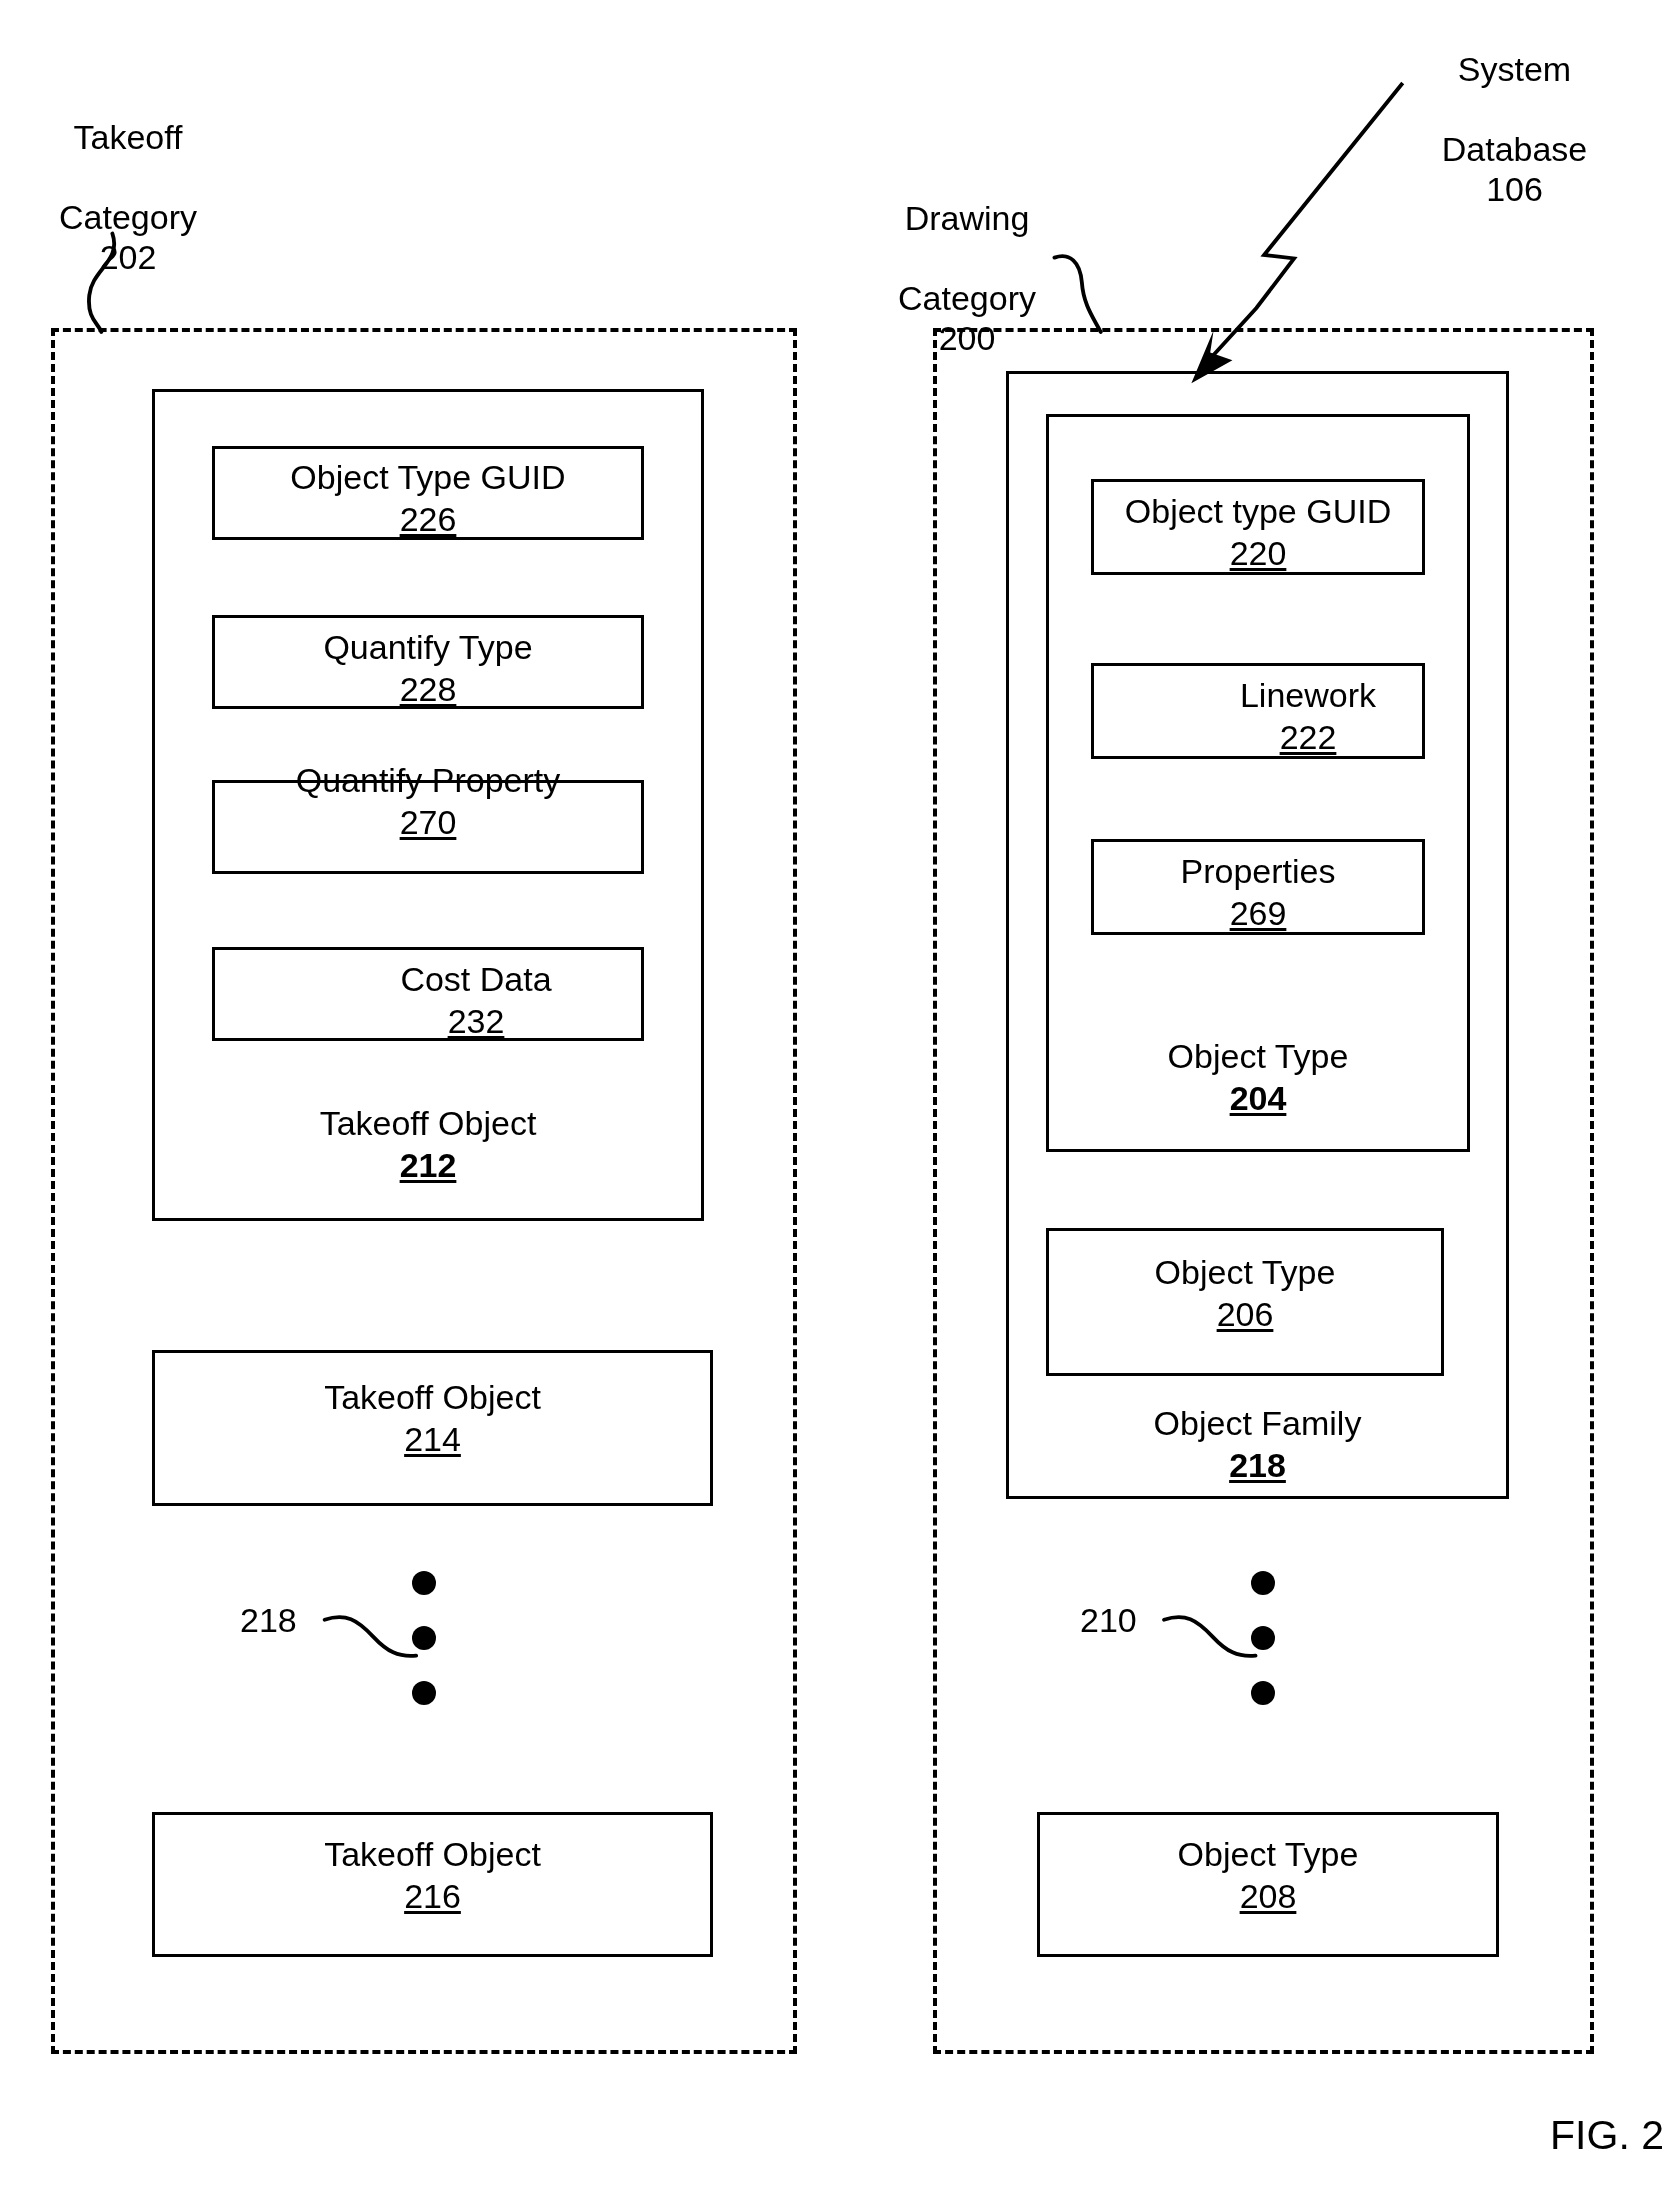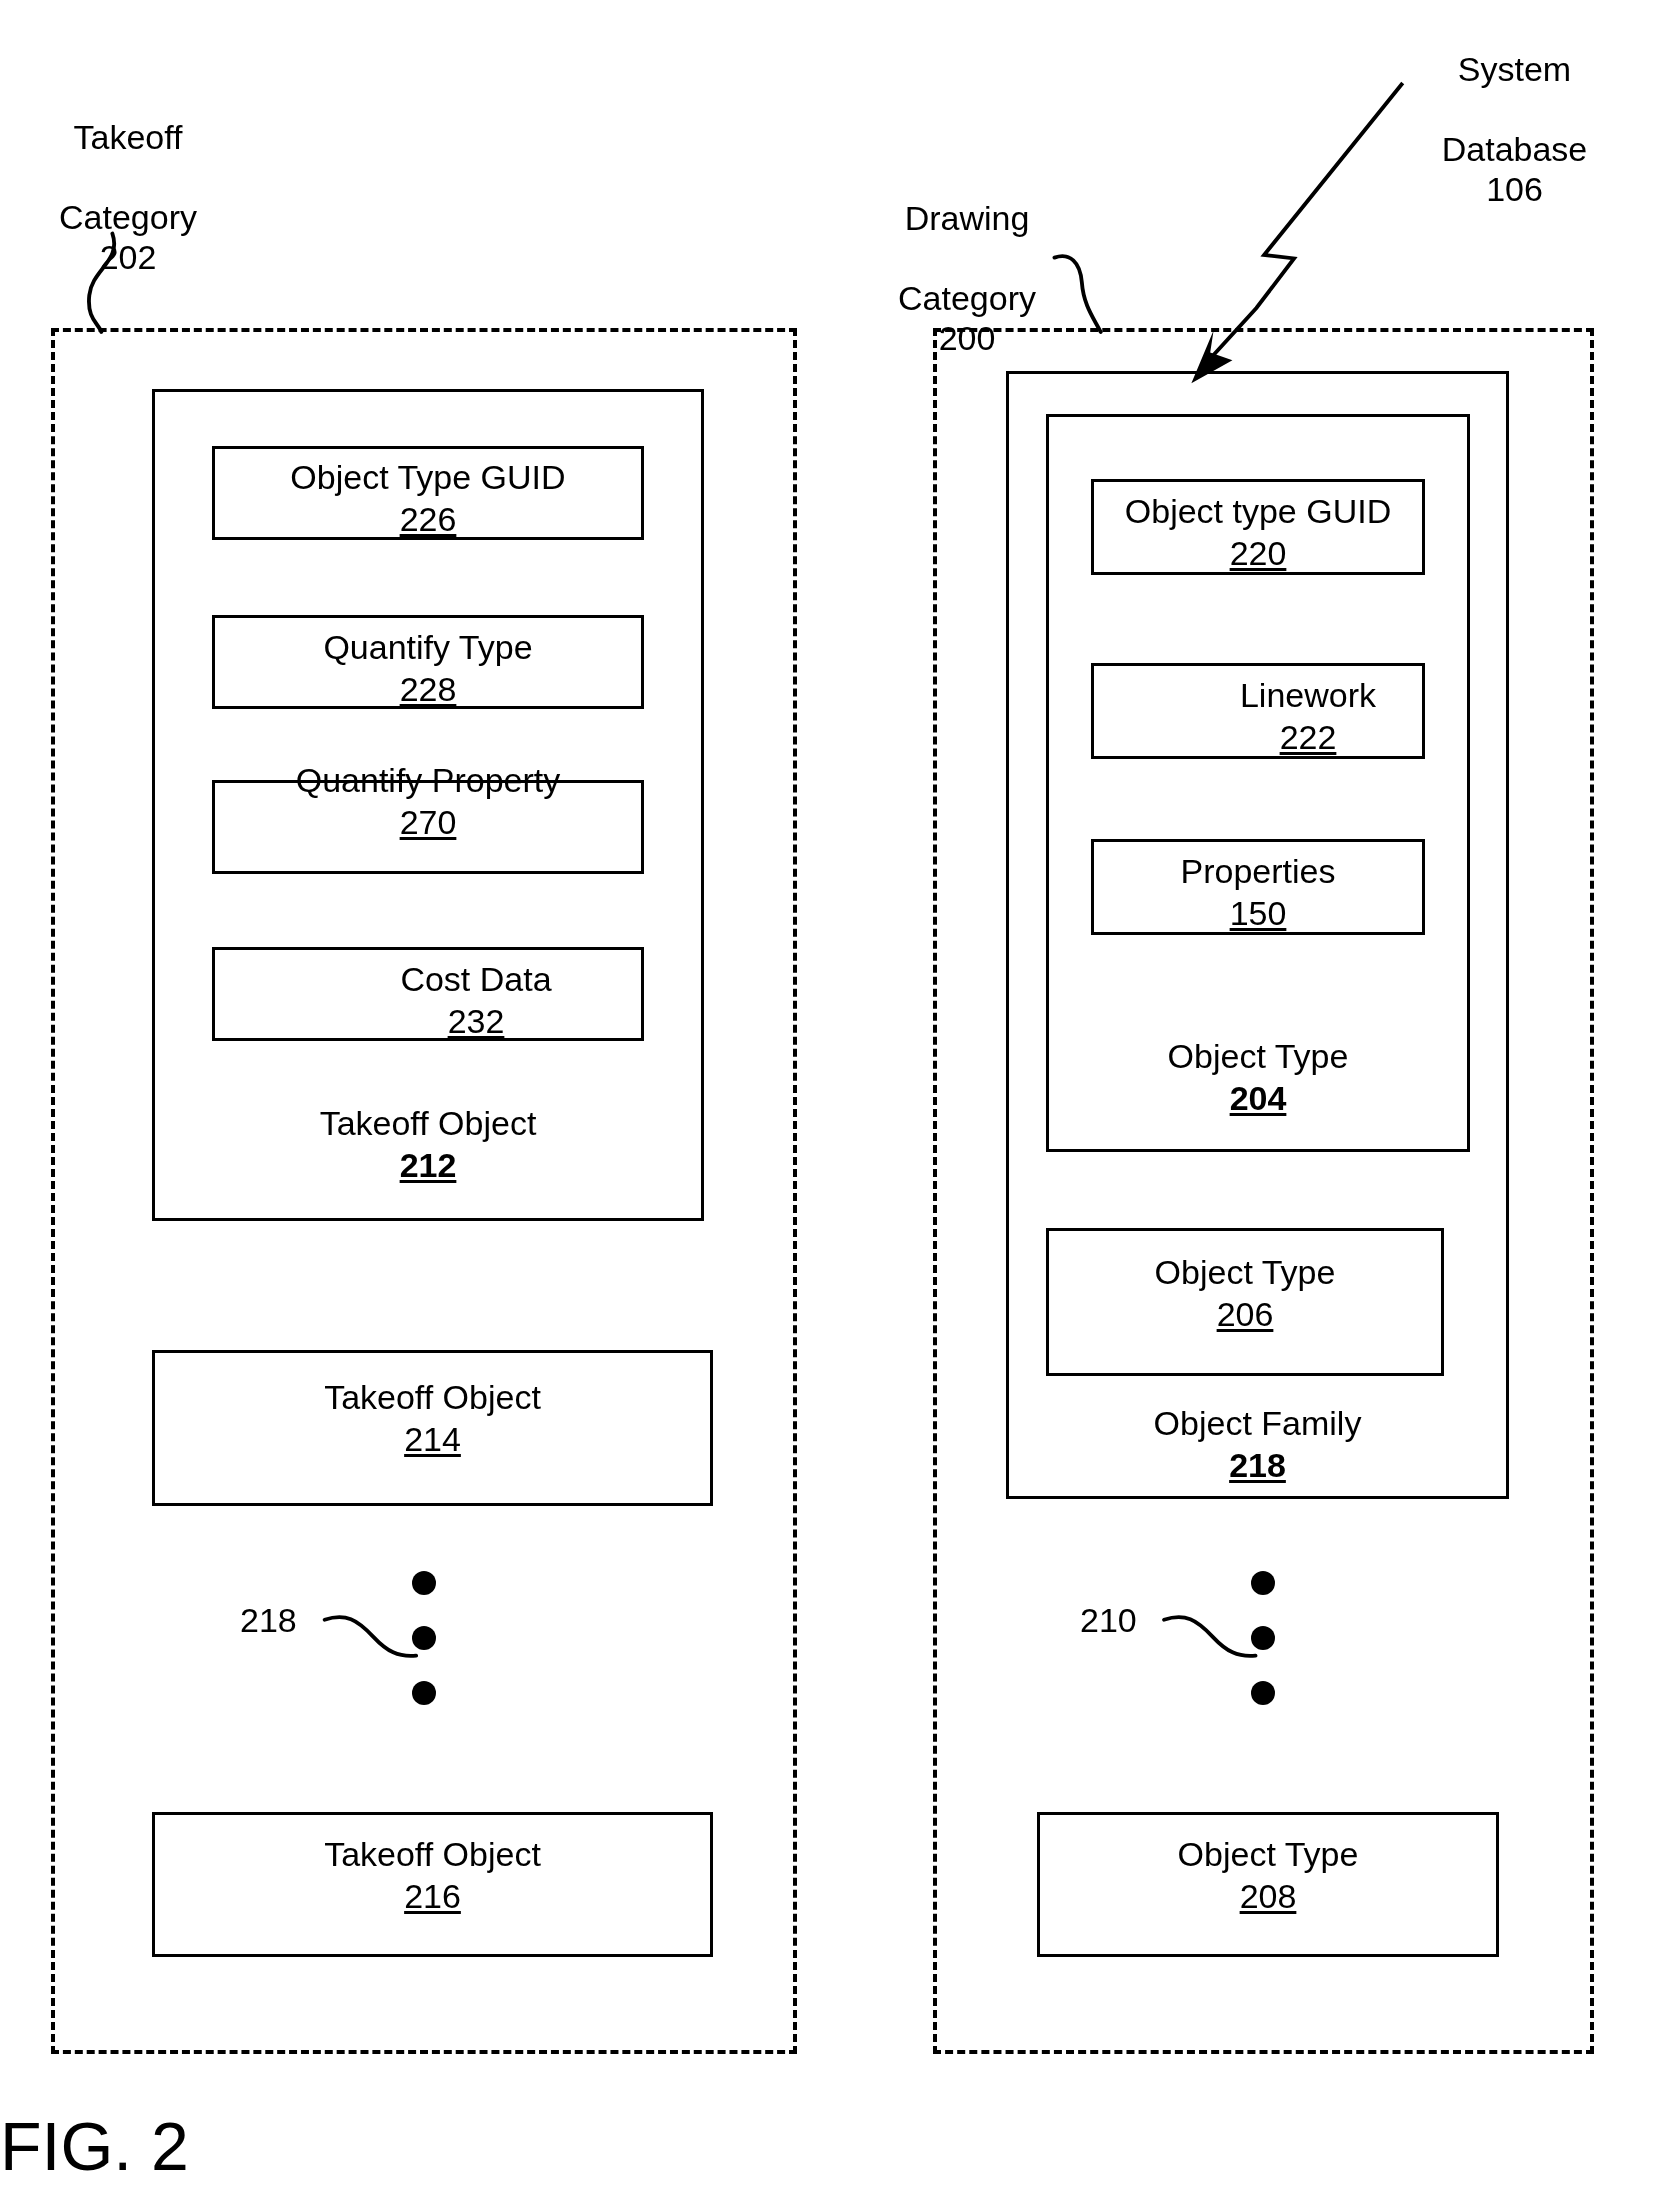--- a/index.html
+++ b/index.html
@@ -111,25 +111,24 @@
     width: 1664px;
     height: 2205px;
     pointer-events: none;
   }
 
   
   .figcaption {
     position: absolute;
     width: 100%;
     left: 0;
-    text-align: left;
-    font-size: 68px;
+    text-align: right;
+    font-size: 41px;
     line-height: 60px;
     color: #000;
-    margin-top: 11px;
   }
 </style>
 </head>
 <body>
 
 <div class="canvas">
 
   <div class="callout" style="left:17px; top:77px; width:222px;">
     <span>Takeoff</span><br>
     <span>Category</span>
@@ -214,21 +213,21 @@
 
   <div class="box" style="left:1091px; top:663px; width:334px; height:96px;"></div>
   <div class="boxlabel" style="left:1141px; top:674px; width:334px;">
     <span>Linework</span>
     <span class="ref">222</span>
   </div>
 
   <div class="box" style="left:1091px; top:839px; width:334px; height:96px;"></div>
   <div class="boxlabel" style="left:1091px; top:850px; width:334px;">
     <span>Properties</span>
-    <span class="ref">150</span>
+    <span class="ref">269</span>
   </div>
 
   <div class="container-label" style="left:1046px; top:1035px; width:424px;">
     <span>Object Type</span>
     <span class="ref">204</span>
   </div>
 
   <div class="box" style="left:1046px; top:1228px; width:398px; height:148px;"></div>
   <div class="boxlabel" style="left:1046px; top:1251px; width:398px;">
     <span>Object Type</span>

